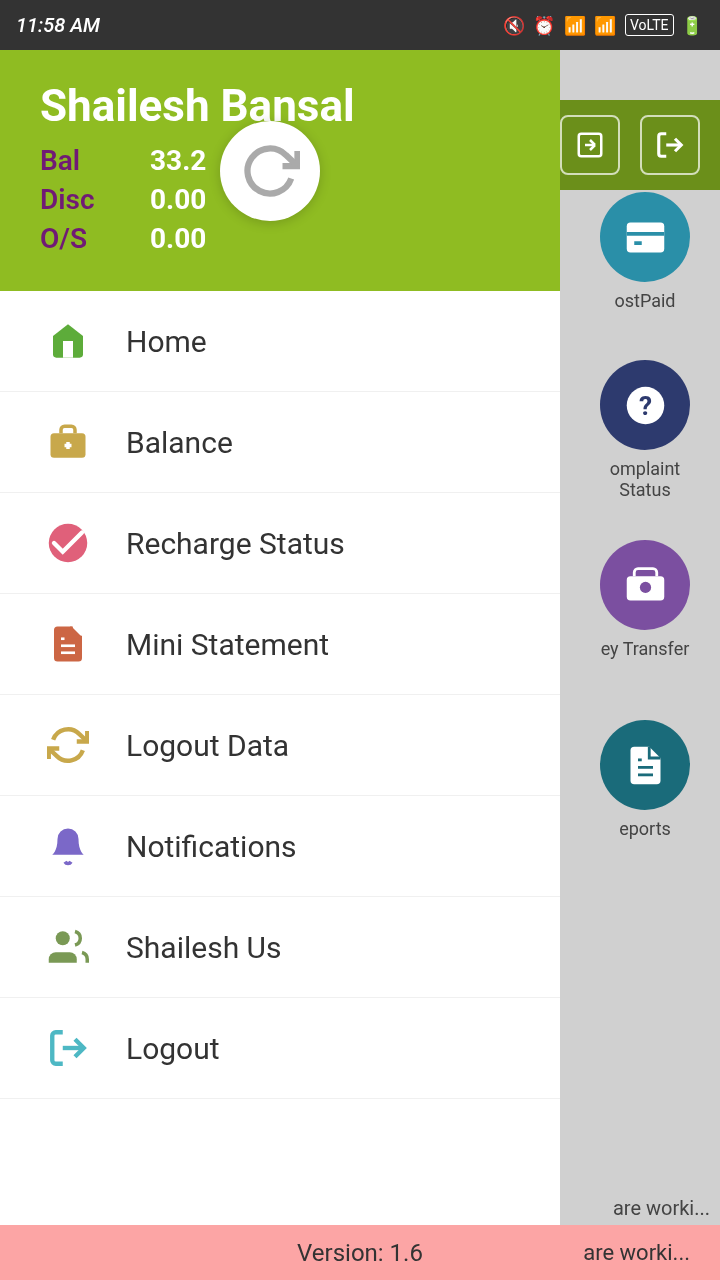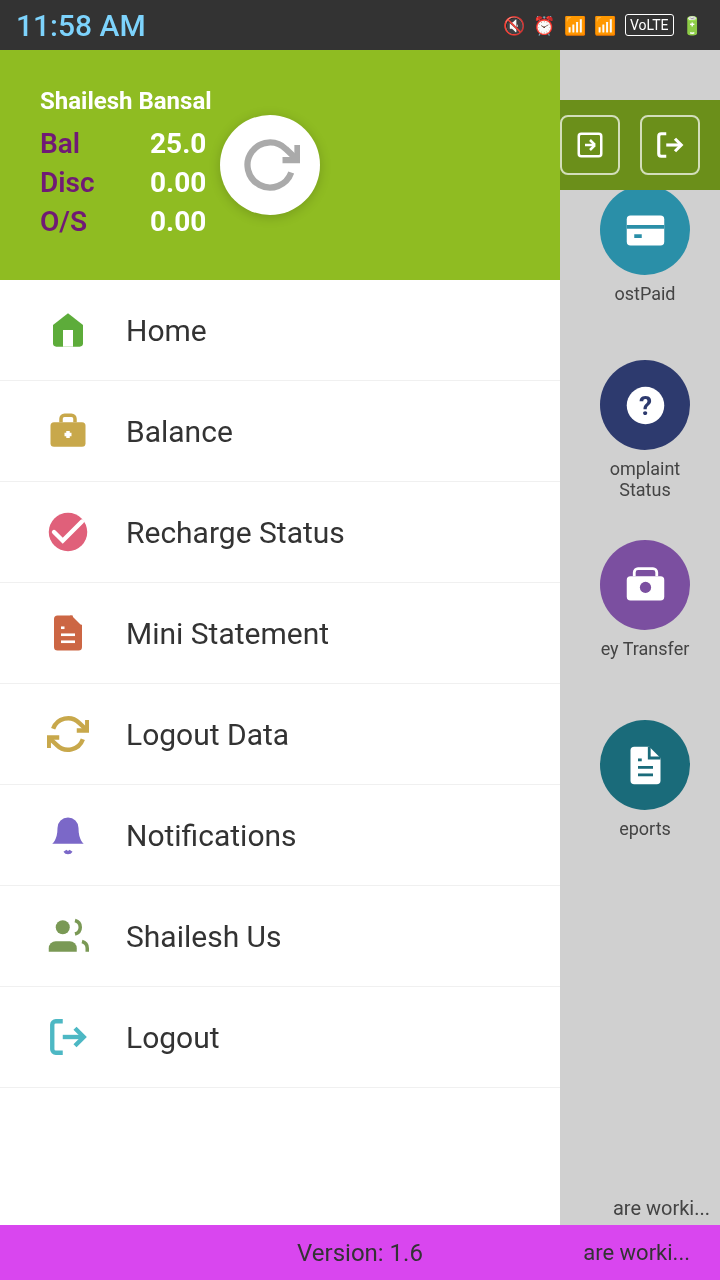--- a/index.html
+++ b/index.html
@@ -19,23 +19,24 @@
       top: 0; left: 0; right: 0;
       height: 50px;
       background: #333;
       display: flex;
       align-items: center;
       justify-content: space-between;
       padding: 0 16px;
       z-index: 100;
     }
     .status-time {
-      color: #7dd3fc;
-      font-size: 30px;
+      color: #ffffff;
+      font-size: 20px;
       font-weight: 500;
+      font-style: italic;
     }
     .status-icons {
       display: flex;
       align-items: center;
       gap: 8px;
     }
     .status-icon {
       color: #fff;
       font-size: 18px;
     }
@@ -120,21 +121,21 @@
       background: #8fbc22;
       padding: 30px 30px 30px 40px;
       min-height: 230px;
       display: flex;
       flex-direction: column;
       justify-content: center;
       position: relative;
     }
     .drawer-user-name {
       color: #fff;
-      font-size: 24px;
+      font-size: 44px;
       font-weight: 700;
       margin-bottom: 12px;
     }
     .drawer-info-row {
       display: flex;
       gap: 0;
       margin-bottom: 6px;
     }
     .drawer-info-label {
       color: #701a75;
@@ -198,21 +199,21 @@
       font-weight: 400;
     }
 
     
     .version-bar {
       position: absolute;
       bottom: 0;
       left: 0;
       width: 720px;
       height: 55px;
-      background: #d946ef;
+      background: #fca5a5;
       display: flex;
       align-items: center;
       justify-content: center;
       z-index: 11;
       margin-top: 38px;
     }
     .version-text {
       color: #333;
       font-size: 24px;
     }
@@ -267,21 +268,21 @@
     </div>
     <div class="toolbar-btn">
       <svg viewBox="0 0 24 24" fill="none" stroke="white" stroke-width="2.5" width="30" height="30">
         <path d="M9 21H5a2 2 0 0 1-2-2V5a2 2 0 0 1 2-2h4"></path>
         <polyline points="16,17 21,12 16,7"></polyline>
         <line x1="21" y1="12" x2="9" y2="12"></line>
       </svg>
     </div>
   </div>
 
-  <div class="bg-icon-item" style="top: 135px;">
+  <div class="bg-icon-item" style="top: 142px;">
     <div class="bg-icon-circle circle-teal">
       <svg viewBox="0 0 24 24" fill="white" width="45" height="45">
         <rect x="2" y="4" width="20" height="16" rx="2"></rect>
         <line x1="2" y1="10" x2="22" y2="10" stroke="#2a8fa8" stroke-width="2"></line>
         <line x1="6" y1="15" x2="10" y2="15" stroke="#2a8fa8" stroke-width="2"></line>
       </svg>
     </div>
     <span class="bg-icon-label">ostPaid</span>
   </div>
 
@@ -321,21 +322,21 @@
 
   <div style="position:absolute; bottom:60px; right:10px; color:#444; font-size:20px;">are worki...</div>
 </div>
 
 <div class="drawer-overlay">
 
   <div class="drawer-header">
     <div class="drawer-user-name">Shailesh Bansal</div>
     <div class="drawer-info-row">
       <span class="drawer-info-label">Bal</span>
-      <span class="drawer-info-value">25.0</span>
+      <span class="drawer-info-value">33.2</span>
     </div>
     <div class="drawer-info-row">
       <span class="drawer-info-label">Disc</span>
       <span class="drawer-info-value">0.00</span>
     </div>
     <div class="drawer-info-row">
       <span class="drawer-info-label">O/S</span>
       <span class="drawer-info-value">0.00</span>
     </div>
 

